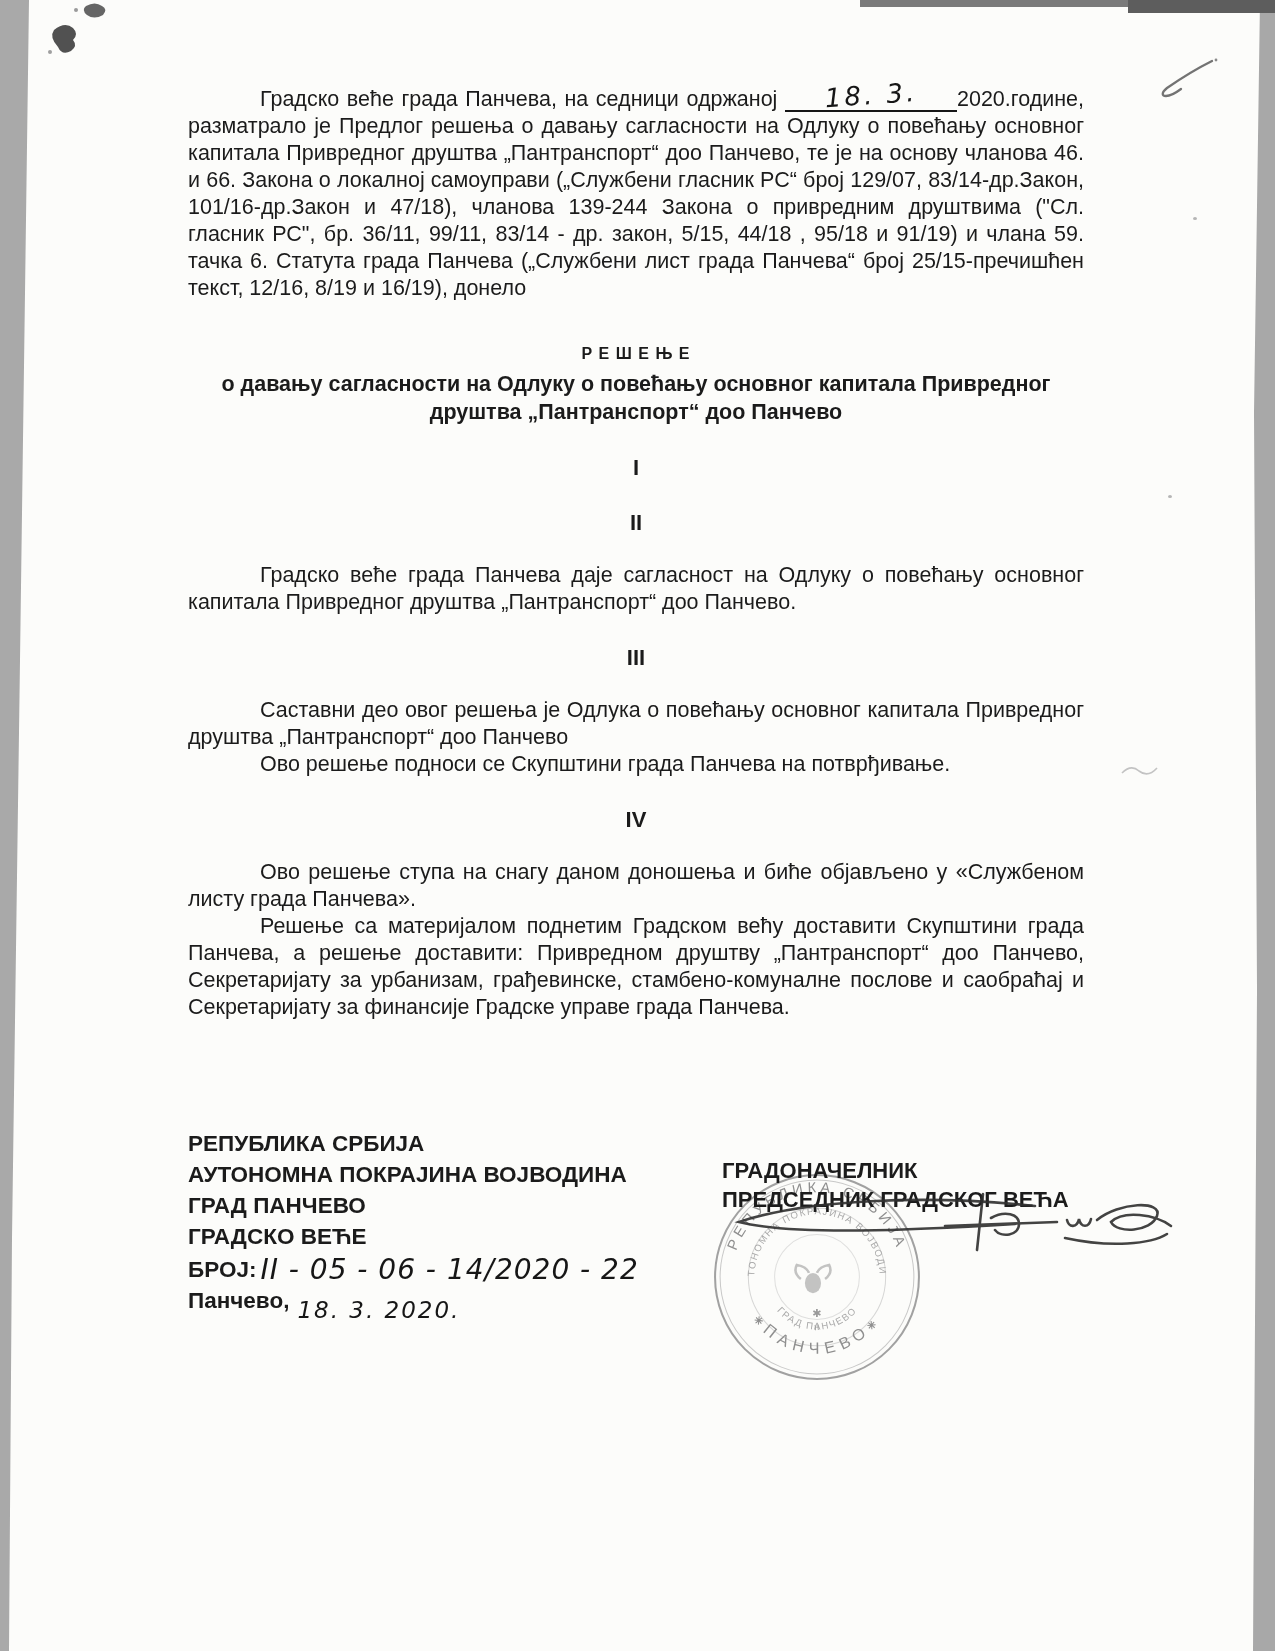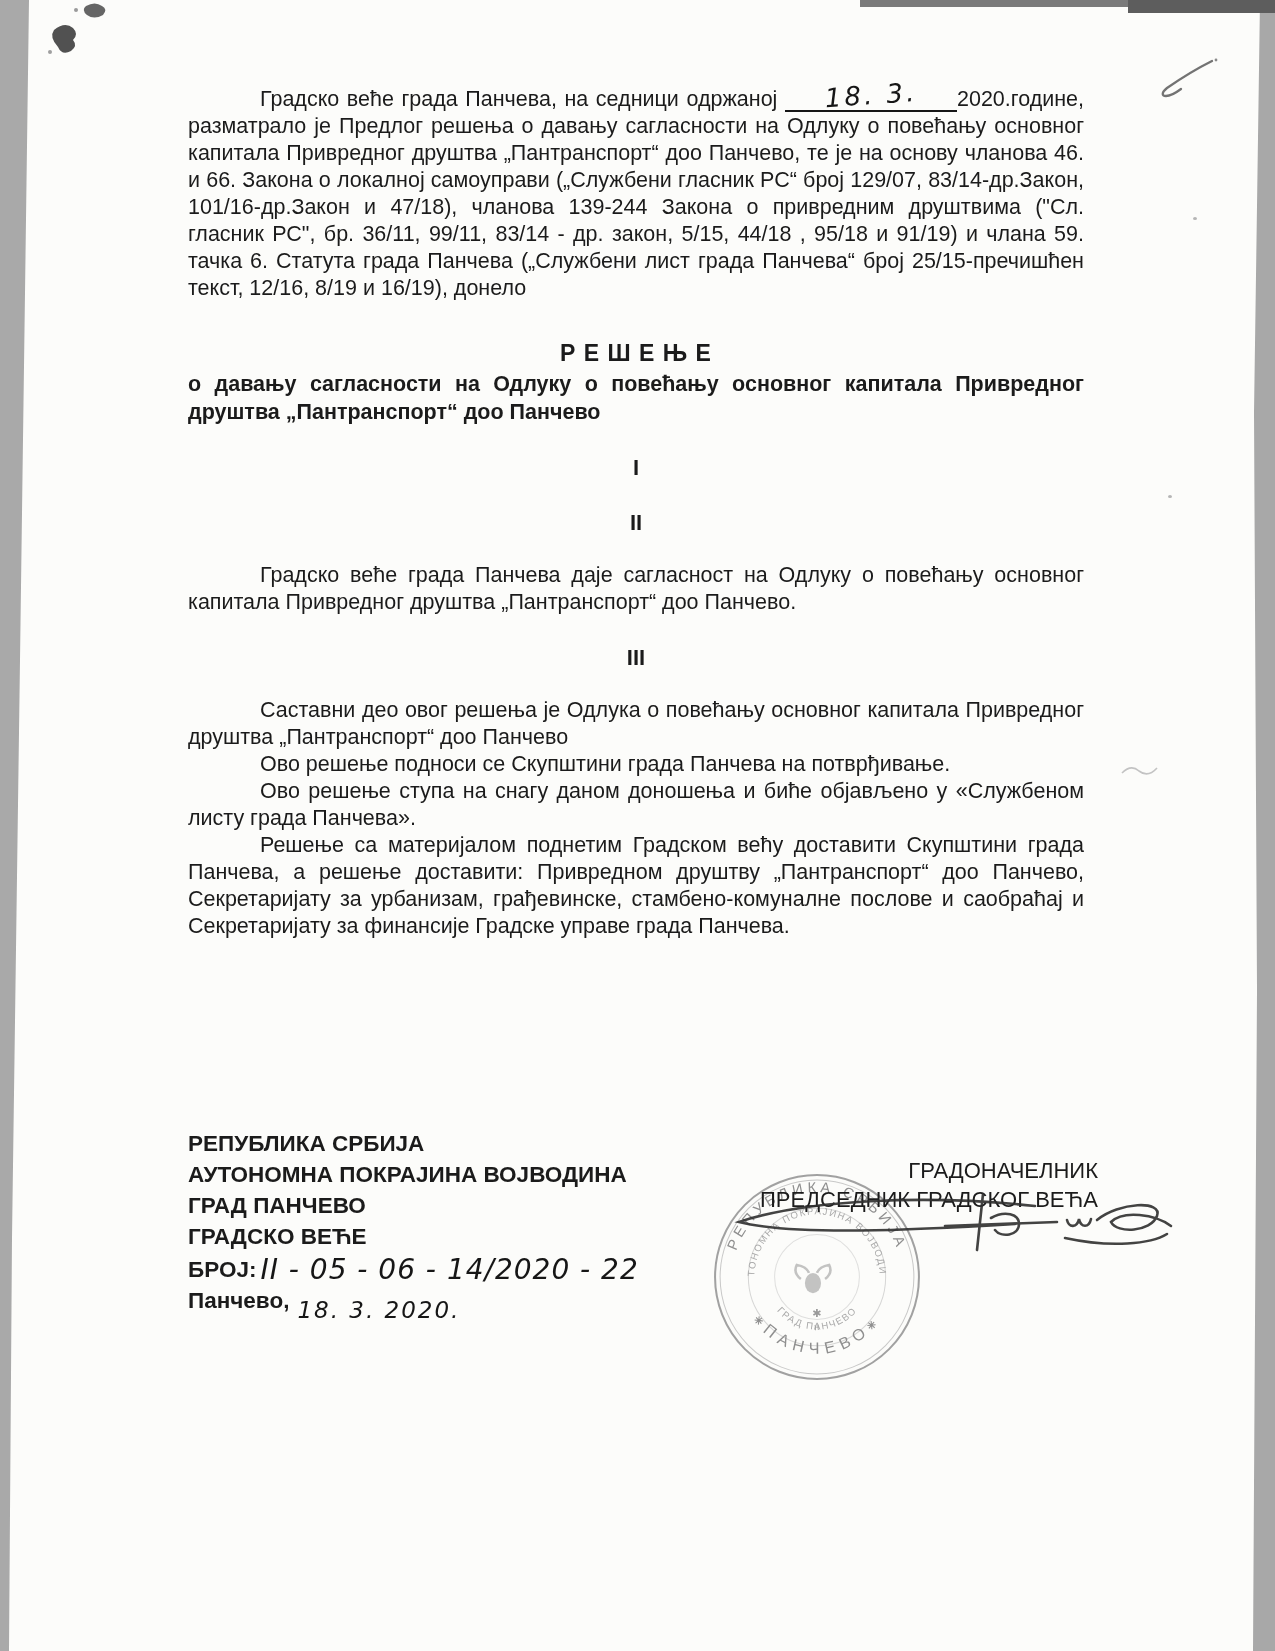--- a/index.html
+++ b/index.html
@@ -33,24 +33,24 @@
 
   
   .doc {
     position:absolute; left:188px; top:86px; width:896px;
     font-size:21.5px; line-height:27px; text-align:justify; z-index:2;
   }
   .para { margin:0; }
   .indent { text-indent:72px; }
   .title {
     margin:38px 0 0 0; text-align:center; text-indent:0;
-    font-weight:bold; font-size:23px; letter-spacing:1px;
+    font-weight:bold; font-size:16px; letter-spacing:1px;
   }
   .subtitle {
-    margin:3px 0 0 0; text-indent:0;
+    margin:3px 0 0 0; text-align:center; text-indent:0;
     font-weight:bold; line-height:28px;
   }
   .numeral {
     margin:28px 0 26px 0; text-align:center; text-indent:0;
     font-weight:bold; font-size:22px;
   }
   .delivery { }
 
   
   .date-blank {
@@ -65,21 +65,21 @@
   .hand-broj { font-size:28px; letter-spacing:1px; position:relative; top:2px; left:4px; }
   .hand-date2 { font-size:23px; letter-spacing:2px; position:relative; top:10px; left:8px; }
 
   
   .footer-left {
     position:absolute; left:188px; top:1128px; z-index:3;
     font-weight:bold; font-size:22.5px; line-height:31px; text-align:left;
   }
   .footer-right {
     position:absolute; left:722px; top:1156px; width:352px; z-index:3;
-    font-weight:normal; font-size:22px; line-height:29px; text-align:right;margin-left:24px;
+    font-weight:bold; font-size:22px; line-height:29px; text-align:left;
   }
   .signer-name { display:block; margin-top:26px; font-size:22.5px; }
 
   .stamp-svg { position:absolute; left:710px; top:1170px; z-index:1; }
   .signature-svg { position:absolute; left:715px; top:1192px; z-index:4; }
 
   .seal-text   { fill:#8f8f8f; font-size:14.5px; letter-spacing:4px; }
   .seal-text-b { fill:#8f8f8f; font-size:16px;  letter-spacing:6px; }
   .seal-text-sm{ fill:#a9a9a9; font-size:9.5px; letter-spacing:1.5px; }
   .seal-glyph  { fill:#9a9a9a; font-size:11px; text-anchor:middle; }
@@ -122,20 +122,21 @@
 
     <p class="para numeral">I</p>
     <p class="para numeral">II</p>
 
     <p class="para indent">Градско веће града Панчева даје сагласност на  Одлуку о повећању основног капитала Привредног друштва „Пантранспорт“ доо Панчево.</p>
     <p class="para numeral">III</p>
 
     <p class="para indent">Саставни део овог решења је Одлука о повећању основног капитала Привредног друштва „Пантранспорт“ доо Панчево</p>
     <p class="para indent">Ово решење подноси се Скупштини града Панчева на потврђивање.</p>
 
+    <p class="para numeral">IV</p>
     <p class="para indent">Ово решење ступа на снагу даном доношења и биће објављено у «Службеном листу града Панчева».</p>
 
     <p class="para indent delivery">Решење са материјалом поднетим Градском већу доставити Скупштини града Панчева, а решење доставити: Привредном друштву „Пантранспорт“ доо Панчево, Секретаријату за урбанизам, грађевинске, стамбено-комуналне послове и саобраћај и Секретаријату за финансије Градске управе града Панчева.</p>
   </div>
 
   <div class="footer-left">
     <div>РЕПУБЛИКА СРБИЈА</div>
     <div>АУТОНОМНА ПОКРАЈИНА ВОЈВОДИНА</div>
     <div>ГРАД ПАНЧЕВО</div>
     <div>ГРАДСКО ВЕЋЕ</div>

